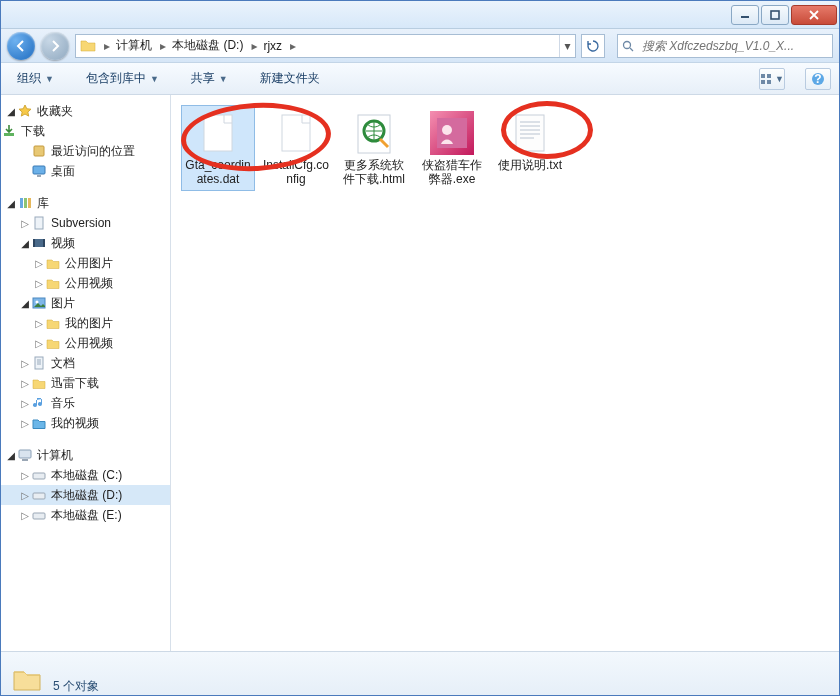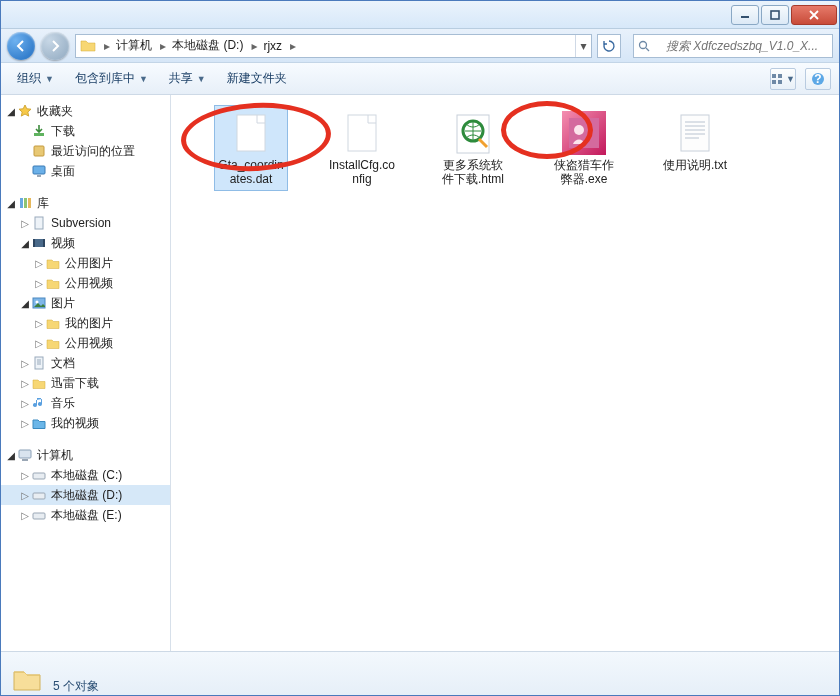--- a/index.html
+++ b/index.html
@@ -17,43 +17,43 @@
 
 .navbar { height: 34px; background: linear-gradient(#e8f1fb,#d6e6f7); display: flex; align-items: center; padding: 0 6px; gap: 6px; border-bottom: 1px solid #c3d5e7; }
 .navbtn { width: 28px; height: 28px; border-radius: 50%; background: radial-gradient(circle at 30% 30%, #6fb2f0, #1e6bbf); display: flex; align-items: center; justify-content: center; color: #fff; box-shadow: inset 0 1px 2px rgba(255,255,255,.5), 0 1px 2px rgba(0,0,0,.3); }
 .navbtn.disabled { background: radial-gradient(circle at 30% 30%, #c7d7e6, #8fa8bf); }
 .crumbbar { flex: 1; height: 24px; background: #fff; border: 1px solid #a7bdd4; display: flex; align-items: center; overflow: hidden; }
 .crumb-ico { width: 18px; height: 18px; margin: 0 4px; }
 .crumb { padding: 0 6px 0 4px; height: 100%; display: flex; align-items: center; white-space: nowrap; color: #222; }
 .crumb-sep { color: #666; padding: 0 2px; }
 .crumb-drop { width: 16px; height: 22px; border-left: 1px solid #cfd9e6; display: flex; align-items: center; justify-content: center; color: #555; }
 .refresh { width: 24px; height: 24px; border: 1px solid #a7bdd4; background: #fff; display: flex; align-items: center; justify-content: center; margin-left: -1px; }
-.searchbox { width: 200px; height: 24px; border: 1px solid #a7bdd4; background: #fff; margin-left: 6px; display: flex; align-items: center; padding: 0 4px; gap: 16px; }
+.searchbox { width: 216px; height: 24px; border: 1px solid #a7bdd4; background: #fff; margin-left: 6px; display: flex; align-items: center; padding: 0 4px; gap: 8px; }
 .searchbox input { border: none; outline: none; flex: 1; color: #888; font-style: italic; background: transparent; }
 
 
-.toolbar { height: 32px; background: linear-gradient(#f7fbff,#e7eff8); border-bottom: 1px solid #cdd9e6; display: flex; align-items: center; padding: 0 8px; gap: 5px; }
+.toolbar { height: 32px; background: linear-gradient(#f7fbff,#e7eff8); border-bottom: 1px solid #cdd9e6; display: flex; align-items: center; padding: 0 8px; gap: 16px; }
 .tbtn { padding: 4px 8px; color: #1b3f66; display: flex; align-items: center; gap: 4px; border-radius: 2px; }
 .tbtn-sep { color: #4a6a8a; font-size: 9px; }
 .spacer { flex: 1; }
 .viewbtn, .helpbtn { width: 26px; height: 22px; border: 1px solid #b9cbe0; background: linear-gradient(#fdfefe,#e8f0f8); border-radius: 2px; display: flex; align-items: center; justify-content: center; margin-left: 4px; }
 
 
 .body { flex: 1; display: flex; min-height: 0; }
 .sidebar { width: 170px; border-right: 1px solid #d7e0ea; background: #fff; overflow-y: auto; padding: 6px 0; }
 .tree-item { display: flex; align-items: center; height: 20px; padding-right: 4px; color: #222; white-space: nowrap; cursor: default; }
 .tree-item.selected { background: #d6e8f8; }
 .tri { width: 12px; text-align: center; color: #777; font-size: 10px; }
 .tri.open { color: #333; }
 .ico { width: 16px; height: 16px; margin-right: 4px; display: inline-flex; align-items: center; justify-content: center; }
 .blank-row { height: 12px; }
 
 .content { flex: 1; background: #fff; position: relative; overflow: auto; }
 .iconview { display: flex; flex-wrap: wrap; align-content: flex-start; padding: 10px; gap: 4px; }
-.fileitem { width: 74px; display: flex; flex-direction: column; align-items: center; padding: 4px 2px; margin-left: 33px; }
+.fileitem { width: 74px; display: flex; flex-direction: column; align-items: center; padding: 4px 2px; }
 .fileitem.sel { background: #cfe6fb; border: 1px solid #8fbce6; padding: 3px 1px; }
 .thumb { width: 48px; height: 48px; display: flex; align-items: center; justify-content: center; }
 .fname { text-align: center; color: #222; line-height: 1.15; margin-top: 2px; word-break: break-all; overflow-wrap: anywhere; }
 .exe-thumb { width: 44px; height: 44px; background: linear-gradient(135deg,#f48fb1,#c2185b); display: flex; align-items: center; justify-content: center; color: #fff; font-size: 10px; }
 
 
 .anno { position: absolute; border: 5px solid #e53020; border-radius: 50%; pointer-events: none; }
 
 
 .statusbar { height: 44px; background: linear-gradient(#f3f8fd,#e6eff8); border-top: 1px solid #cdd9e6; display: flex; align-items: flex-end; padding: 0 10px; gap: 10px; }
@@ -172,21 +172,21 @@
 
       <div class="tree-item" style="padding-left:4px">
         <span class="tri open">◢</span>
         <span class="ico">
             <svg width="14" height="14">
               <path d="M7 1l1.8 3.8 4.2.4-3.2 2.8.9 4.1L7 10l-3.7 2.1.9-4.1L1 5.2l4.2-.4z" fill="#f7c948" stroke="#d2a836"></path>
             </svg>
           </span>
         <span>收藏夹</span>
       </div>
-      <div class="tree-item" style="padding-left:30px">
+      <div class="tree-item" style="">
         <span class="ico">
             <svg width="14" height="14">
               <rect x="2" y="9" width="10" height="3" fill="#5fb35f"></rect>
               <path d="M7 1v6M4 5l3 3 3-3" stroke="#3c8b3c" fill="none" stroke-width="1.6"></path>
             </svg>
           </span>
         <span>下载</span>
       </div>
       <div class="tree-item" style="padding-left:30px">
         <span class="ico">

